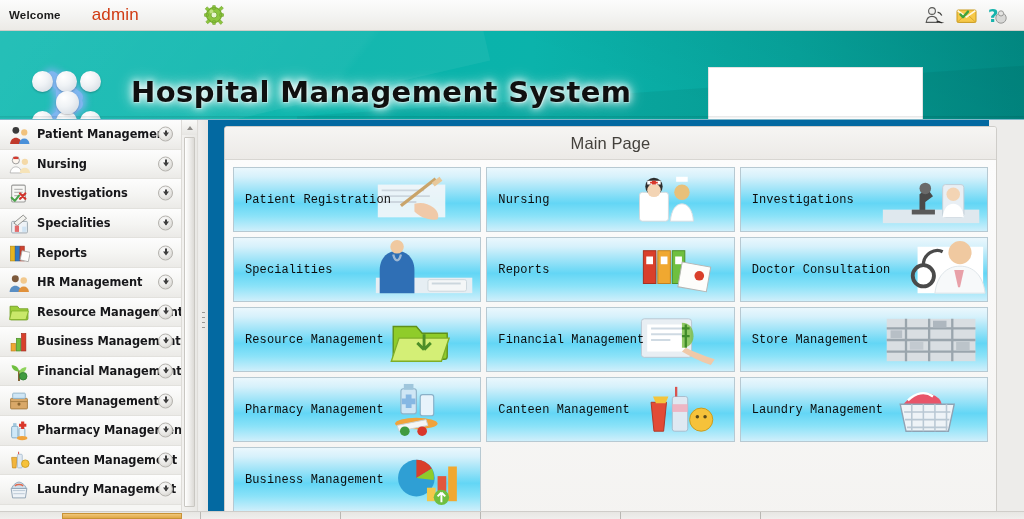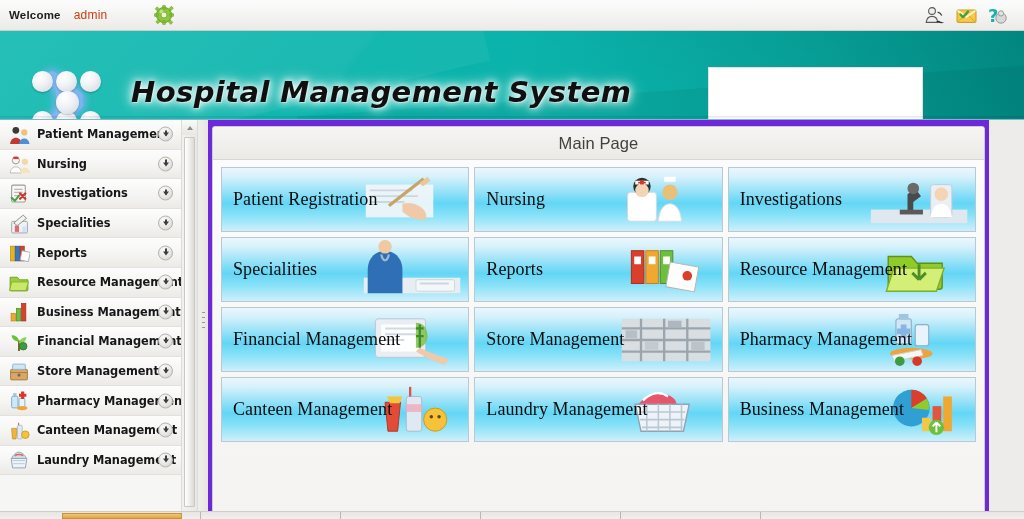--- a/index.html
+++ b/index.html
@@ -9,28 +9,28 @@
     background: #ffffff;
     font-family: "Liberation Sans", sans-serif;
   }
 
   
   .topbar {
     position: absolute; left: 0; top: 0;
     width: 1024px; height: 31px;
     background: linear-gradient(to bottom, #fcfcfc 0%, #f3f3f1 55%, #eceae6 100%);
     border-bottom: 1px solid #cfcdc8;
-    display: flex; align-items: center;
+    display: flex; align-items: center; gap: 18px;
   }
   .welcome-text {
     font-size: 11.5px; font-weight: bold; color: #1b1b1b;
     margin-left: 9px; letter-spacing: .2px;
   }
   .admin-text {
-    font-size: 12px; color: #d03a12; margin-left: 13px;
+    font-size: 17px; color: #d03a12; margin-left: 13px;
     letter-spacing: .2px; cursor: pointer;
   }
   .gear-icon {
     margin-left: 47px; width: 20px; height: 20px; position: relative; cursor: pointer;
   }
   .topbar-right {
     margin-left: auto; display: flex; align-items: center; gap: 9px; margin-right: 14px;
   }
   .tb-ico { width: 23px; height: 23px; position: relative; cursor: pointer; }
 
@@ -66,21 +66,21 @@
     background: radial-gradient(circle at 34% 28%, #ffffff 0%, #f0f3f6 42%, #ced6de 100%);
     box-shadow: 0 1px 2px rgba(0,0,0,.25);
   }
   .logo-link {
     position: absolute; background: #7fb6ef; border-radius: 6px;
     box-shadow: 0 0 7px 3px rgba(125,180,240,.75);
   }
   .banner-title {
     position: absolute; left: 131px; top: 44px;
     font-family: "DejaVu Sans", sans-serif;
-    font-size: 29px; font-style: italic; font-weight: bold;
+    font-size: 29px; font-weight: bold;
     color: #101010; letter-spacing: .4px; white-space: nowrap;
     text-shadow:
       0 0 7px rgba(255,255,255,.95), 0 0 12px rgba(255,255,255,.85),
       0 0 18px rgba(255,255,255,.6), 1px 1px 0 rgba(255,255,255,.35);
   }
   .banner-box {
     position: absolute; left: 708px; top: 36px;
     width: 215px; height: 58px;
     background: #ffffff;
     border: 1px solid #e2e2e2;
@@ -168,22 +168,22 @@
     display: flex; align-items: center; justify-content: center;
     cursor: col-resize;
   }
   .splitter-grip { width: 3px; height: 17px; display: flex; flex-direction: column; justify-content: space-between; }
   .splitter-grip i { display: block; height: 1px; background: #9a9894; }
 
   
   .main {
     position: absolute; left: 208px; top: 0;
     width: 781px; height: 400px;
-    background: #6d28d9;
-    padding: 6px 8px 0 4px;
+    background: #0369a1;
+    padding: 6px 8px 0 16px;
   }
   .panel {
     width: 773px; height: 394px;
     background: #f3f2f0;
     border: 1px solid #cfcdc9;
     border-radius: 3px 3px 0 0;
     overflow: hidden;
   }
   .panel-head {
     height: 33px;
@@ -212,22 +212,22 @@
     background:
       linear-gradient(to bottom,
         #eaf7fd 0%, #d6f1fb 14%, #8fe0f7 40%, #63d6f5 56%, #8ae2f8 76%, #cfeffb 100%);
     display: flex; align-items: center;
     overflow: hidden;
     cursor: pointer;
   }
   .tile-label {
     position: relative; z-index: 2;
     margin-left: 11px;
-    font-family: Liberation Serif, serif;
-    font-size: 18px; color: #0c0c0c; letter-spacing: .1px;
+    font-family: Liberation Mono, monospace;
+    font-size: 12px; color: #0c0c0c; letter-spacing: .1px;
     white-space: nowrap;
   }
   .tile-art {
     position: absolute; right: 0; top: 0; bottom: 0;
     width: 108px; z-index: 1;
     display: flex; align-items: center; justify-content: center;
   }
 
   
   .hscroll {
@@ -368,20 +368,30 @@
             <rect x="2" y="4" width="4" height="14" fill="#e6b41e" stroke="#b88d12" stroke-width=".7"></rect>
             <rect x="6.5" y="4" width="4" height="14" fill="#2f78c4" stroke="#235c97" stroke-width=".7"></rect>
             <rect x="11" y="4" width="4" height="14" fill="#d0432f" stroke="#a13224" stroke-width=".7"></rect>
             <rect x="12" y="9" width="8" height="9" fill="#fdfdfb" stroke="#a8a8a6" stroke-width=".8" transform="rotate(12 16 13)"></rect>
           </svg></span>
         <span class="si-label">Reports</span>
         <span class="si-arrow"></span>
       </div>
       <div class="side-item">
         <span class="si-icon"><svg viewBox="0 0 20 20" width="22" height="21">
+            <circle cx="6.5" cy="6.5" r="3.3" fill="#7d5a3c"></circle>
+            <path d="M1 19c.4-3.9 2.5-5.9 5.5-5.9S11.6 15.1 12 19z" fill="#5a8fc4"></path>
+            <circle cx="14.5" cy="8" r="3.1" fill="#f2c98e"></circle>
+            <path d="M9.5 19c.4-3.4 2.3-5.2 5-5.2s4.6 1.8 5 5.2z" fill="#e0913c"></path>
+          </svg></span>
+        <span class="si-label">HR Management</span>
+        <span class="si-arrow"></span>
+      </div>
+      <div class="side-item">
+        <span class="si-icon"><svg viewBox="0 0 20 20" width="22" height="21">
             <path d="M1.5 5h7l2 2.4h8V17a1 1 0 0 1-1 1h-15a1 1 0 0 1-1-1z" fill="#9ccd3a" stroke="#6f9c20" stroke-width=".8"></path>
             <path d="M3 9.5h16l-2.4 8.2H1z" fill="#c9e86a" stroke="#7fae28" stroke-width=".8"></path>
           </svg></span>
         <span class="si-label">Resource Management</span>
         <span class="si-arrow"></span>
       </div>
       <div class="side-item">
         <span class="si-icon"><svg viewBox="0 0 20 20" width="22" height="21">
             <rect x="2.5" y="12" width="4" height="7" fill="#f0a830" stroke="#c3811d" stroke-width=".7"></rect>
             <rect x="7.5" y="7" width="4" height="12" fill="#6fbf3f" stroke="#4d8e28" stroke-width=".7"></rect>
@@ -527,20 +537,33 @@
                   <rect x="48" y="10" width="13" height="34" fill="#6fbf3f" stroke="#4d8e28"></rect>
                   <rect x="21" y="16" width="7" height="8" fill="#ffffff"></rect>
                   <rect x="36" y="16" width="7" height="8" fill="#ffffff"></rect>
                   <rect x="51" y="16" width="7" height="8" fill="#ffffff"></rect>
                   <rect x="56" y="24" width="30" height="26" fill="#fdfdfb" stroke="#b5b5b3" transform="rotate(10 70 36)"></rect>
                   <circle cx="76" cy="36" r="5" fill="#d93f2b"></circle>
                 </svg>
               </span>
             </div>
             <div class="tile">
+              <span class="tile-label">Doctor Consultation</span>
+              <span class="tile-art">
+                <svg viewBox="0 0 112 60" width="108" height="62" preserveAspectRatio="xMidYMid meet">
+                  <path d="M40 6h68v48H40z" fill="#ffffff"></path>
+                  <circle cx="84" cy="12" r="12" fill="#f0c9a0"></circle>
+                  <path d="M58 54c2-18 12-28 26-28s24 10 26 28z" fill="#f7f9fa" stroke="#dde4e8"></path>
+                  <path d="M78 30h10l-4 18h-2z" fill="#e8a0a8"></path>
+                  <circle cx="46" cy="36" r="11" fill="none" stroke="#4a4a4a" stroke-width="4"></circle>
+                  <path d="M46 25c0-12 12-18 20-14" stroke="#4a4a4a" stroke-width="3.4" fill="none"></path>
+                </svg>
+              </span>
+            </div>
+            <div class="tile">
               <span class="tile-label">Resource Management</span>
               <span class="tile-art">
                 <svg viewBox="0 0 112 60" width="108" height="62" preserveAspectRatio="xMidYMid meet">
                   <path d="M22 16h24l6 7h26v24a3 3 0 0 1-3 3H25a3 3 0 0 1-3-3z" fill="#8fcc2a" stroke="#5f901a" stroke-width="1.4"></path>
                   <path d="M28 28h52l-8 24H20z" fill="#d4ef76" stroke="#7fae28" stroke-width="1.4"></path>
                   <path d="M54 24v16m0 0-7-7m7 7 7-7" stroke="#4d8e28" stroke-width="3" fill="none"></path>
                 </svg>
               </span>
             </div>
             <div class="tile">

